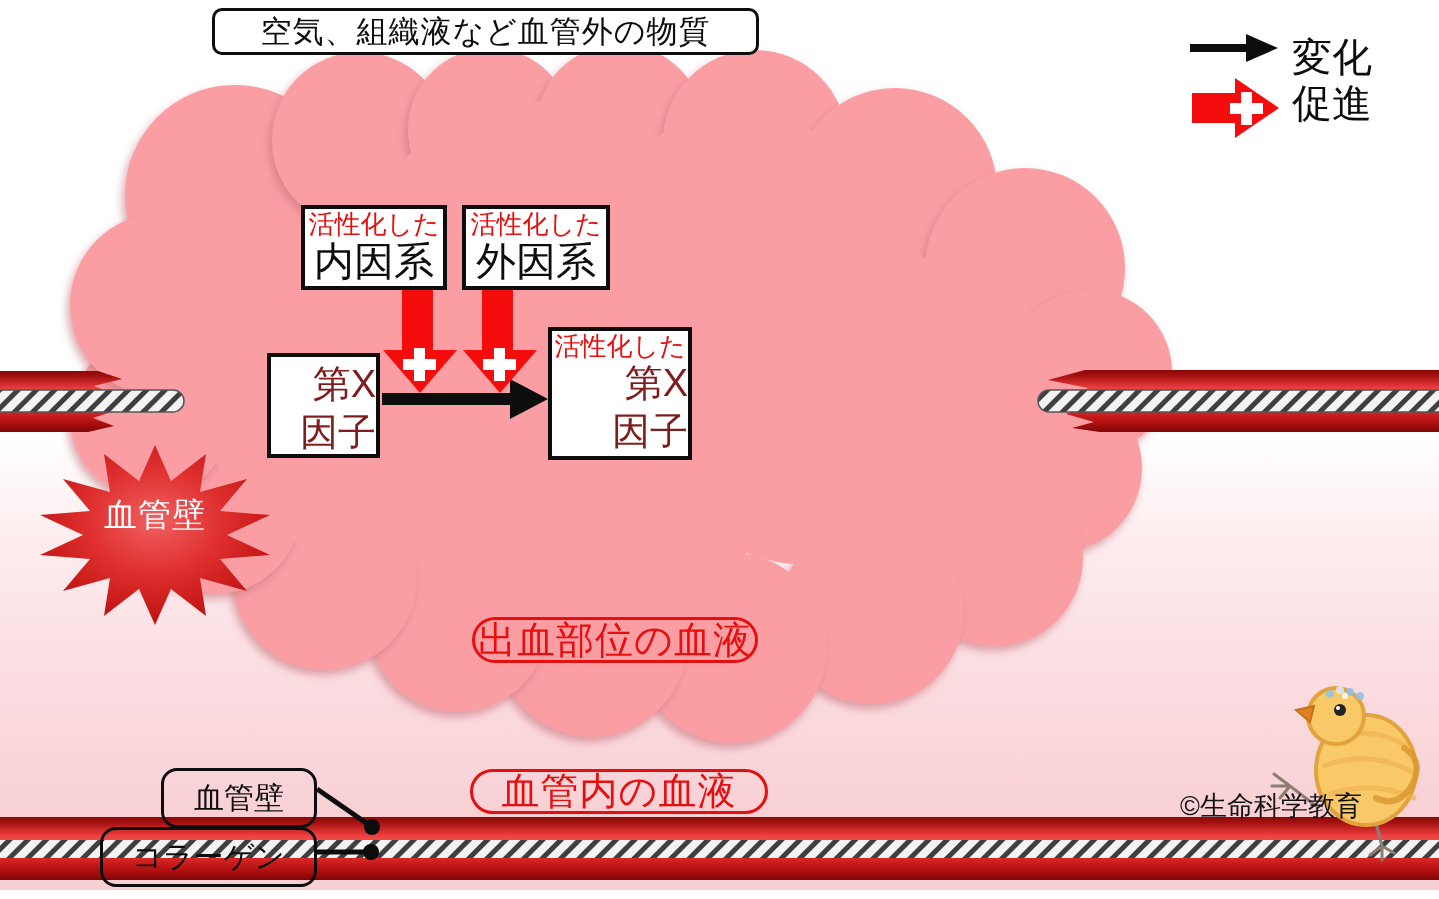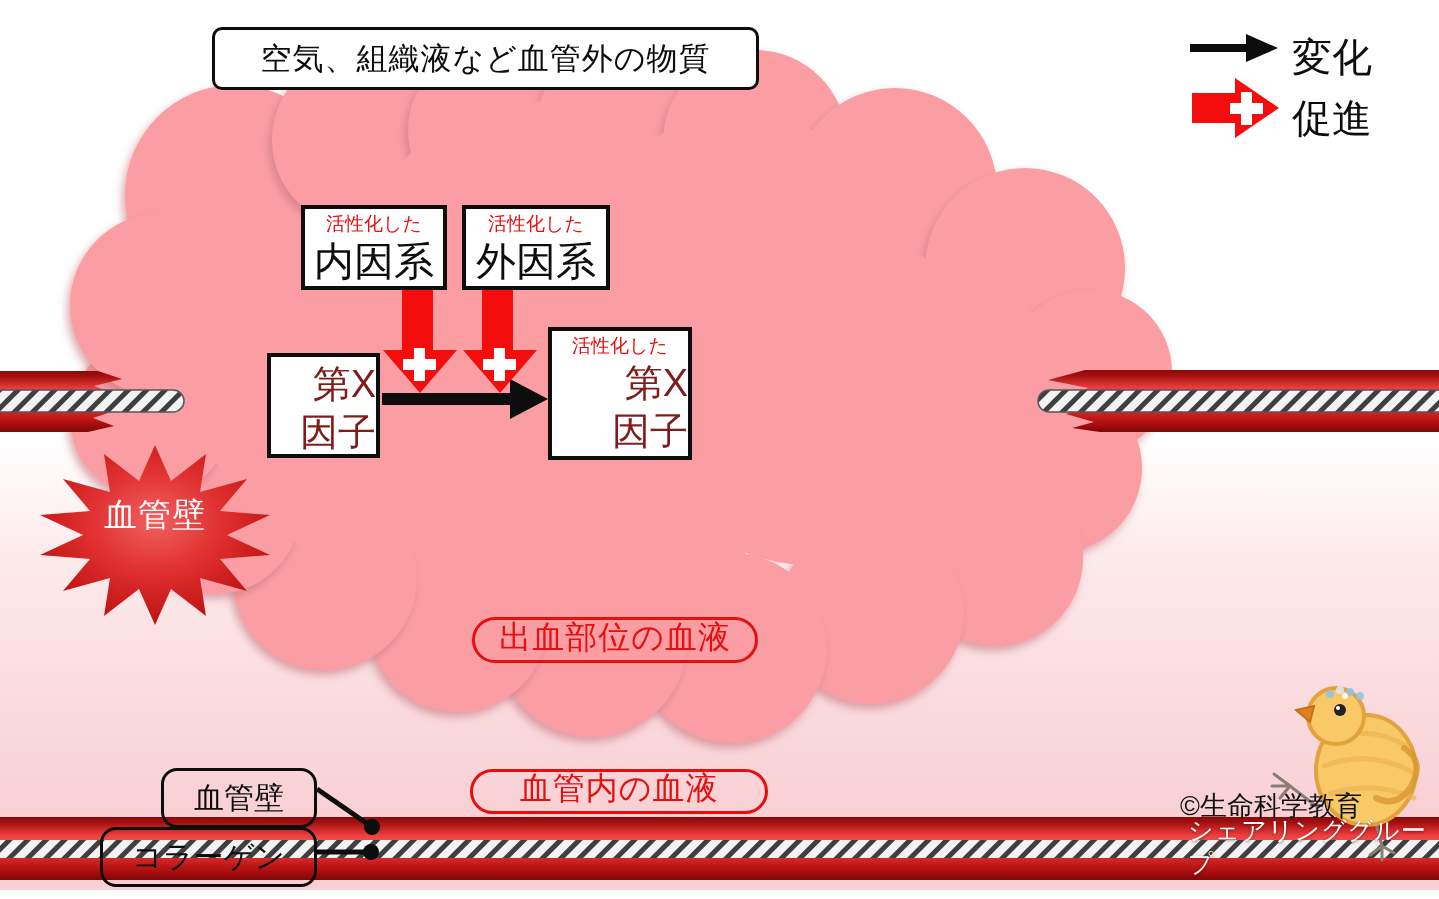--- a/index.html
+++ b/index.html
@@ -4,27 +4,27 @@
 <style>
   html,body{margin:0;padding:0;background:#fff;}
   .stage{
     position:relative;width:1439px;height:899px;overflow:hidden;
     font-family:"Liberation Sans","DejaVu Sans",sans-serif;
     background:linear-gradient(180deg,#ffffff 0px,#ffffff 438px,#fdeced 545px,#fbdbdf 695px,#f8d0d4 817px,#f8d0d4 890px,#ffffff 890px);
   }
   svg{position:absolute;left:0;top:0;}
   .abs{position:absolute;box-sizing:border-box;}
   .center{display:flex;align-items:center;justify-content:center;}
-  .titlebox{left:212px;top:27px;width:547px;height:63px;background:#fff;border:3px solid #0d0d0d;border-radius:10px;font-size:31px;color:#0d0d0d;letter-spacing:1px;}
+  .titlebox{left:212px;top:8px;width:547px;height:47px;background:#fff;border:3px solid #0d0d0d;border-radius:10px;font-size:31px;color:#0d0d0d;letter-spacing:1px;}
   .legendtext{font-size:40px;color:#0d0d0d;}
   .wbox{background:#fff;border:4px solid #0d0d0d;text-align:center;color:#0d0d0d;}
-  .tagline{font-size:19px;line-height:26px;color:#e60f0f;margin-top:2px;}
+  .tagline{font-size:26px;line-height:26px;color:#e60f0f;margin-top:2px;}
   .bigline{font-size:40px;line-height:49px;color:#0d0d0d;}
   .midline{font-size:38px;line-height:48px;color:#7f1d1d;text-align:right;}
-  .redlabel{border:3px solid #e60f0f;border-radius:23px;color:#e60f0f;font-size:32px;letter-spacing:1px;background:transparent;align-items:flex-end;}
+  .redlabel{border:3px solid #e60f0f;border-radius:23px;color:#e60f0f;font-size:38px;letter-spacing:1px;background:transparent;}
   .callout{border:3px solid #0d0d0d;border-radius:16px;color:#0d0d0d;font-size:30px;background:transparent;}
   .bursttext{left:75px;top:494px;width:160px;text-align:center;color:#fff;font-size:33px;line-height:41px;letter-spacing:1px;}
   .credit1{left:1180px;top:788px;font-size:27px;color:#111;}
   .credit2{left:1188px;top:814px;font-size:25px;color:#fff;text-shadow:0 1px 3px rgba(110,0,0,.65);letter-spacing:1px;}
 </style>
 </head>
 <body>
 
 <div class="stage">
 
@@ -157,21 +157,21 @@
         <circle cx="1345" cy="696" r="3" fill="#fff"></circle>
       </g>
     </g>
   </svg>
 
   <div class="abs center titlebox">
     <span>空気、組織液など血管外の物質</span>
   </div>
 
   <div class="abs legendtext" style="left:1292px;top:30px;">変化</div>
-  <div class="abs legendtext" style="left:1292px;top:91px;">促進</div>
+  <div class="abs legendtext" style="left:1292px;top:76px;">促進</div>
 
   <div class="abs wbox" style="left:301px;top:205px;width:146px;height:85px;">
     <div class="tagline">活性化した</div>
     <div class="bigline">内因系</div>
   </div>
   <div class="abs wbox" style="left:462px;top:205px;width:148px;height:85px;">
     <div class="tagline">活性化した</div>
     <div class="bigline">外因系</div>
   </div>
 
@@ -197,15 +197,14 @@
   </div>
 
   <div class="abs center callout" style="left:161px;top:768px;width:156px;height:60px;">
     <span>血管壁</span>
   </div>
   <div class="abs credit1">©生命科学教育</div>
 
   <div class="abs center callout" style="left:100px;top:827px;width:217px;height:60px;">
     <span>コラーゲン</span>
   </div>
-  <div class="abs credit2">シェアリンググループ</div>
 
 </div>
 
 </body></html>

